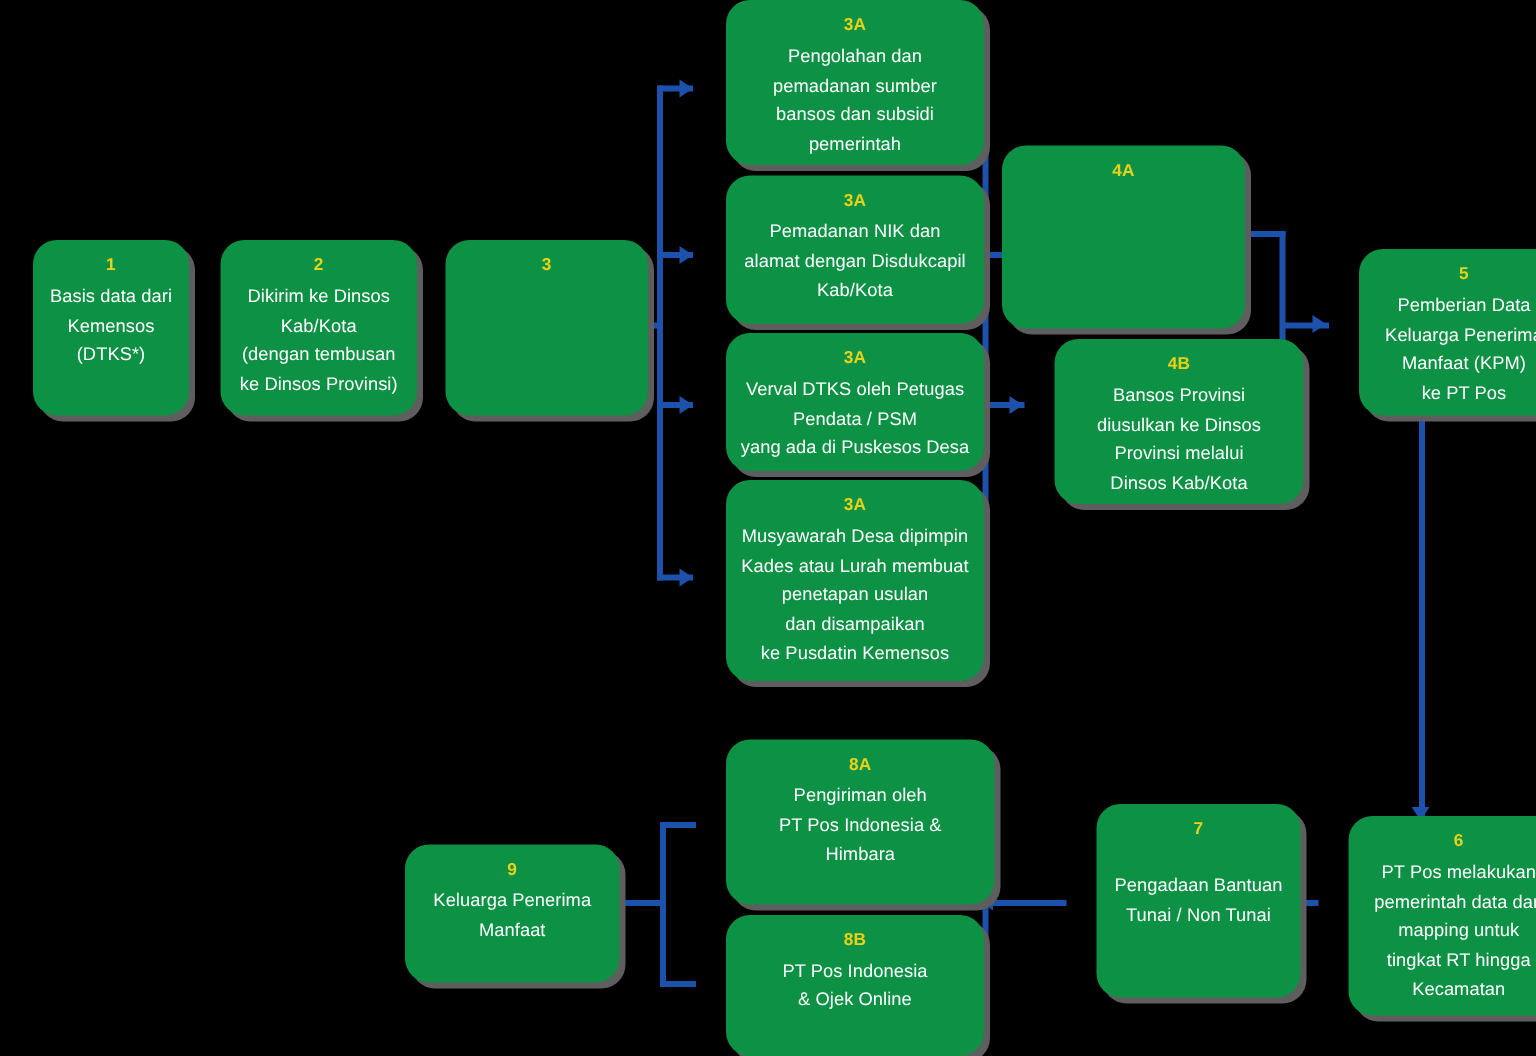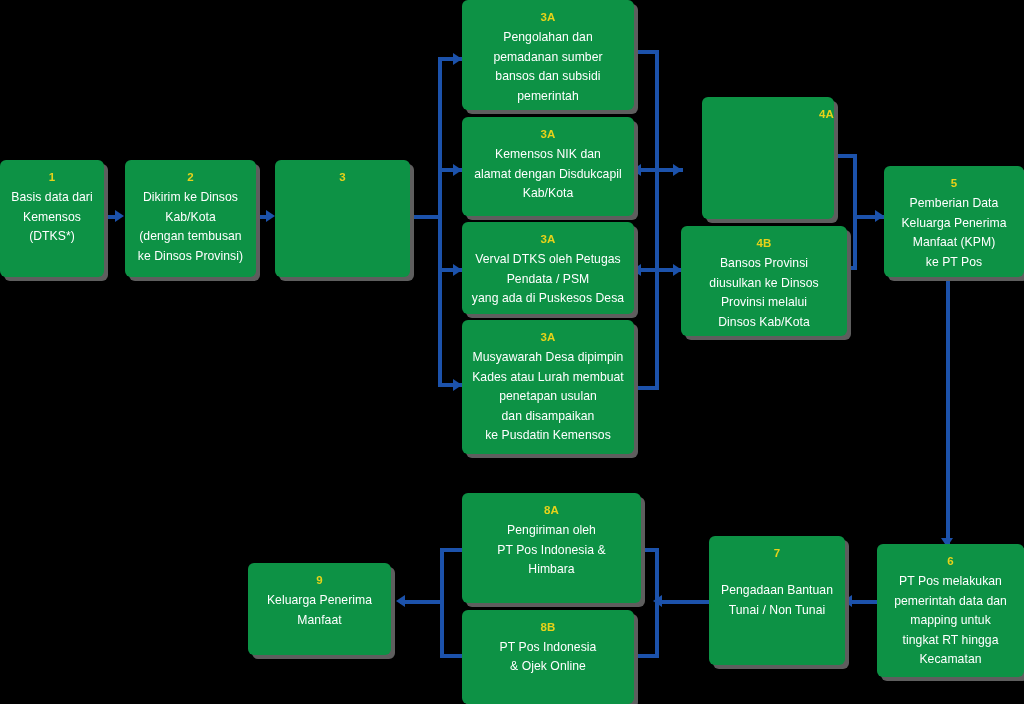--- a/index.html
+++ b/index.html
@@ -14,30 +14,31 @@
     background: #000000;
     overflow: hidden;
     font-family: "Liberation Sans", sans-serif;
   }
 
   
   .node {
     position: absolute;
     box-sizing: border-box;
     background: #0d9245;
-    border-radius: 6px;
+    border-radius: 16px;
     box-shadow: 4px 4px 0 0 #5e5e5e;
     display: flex;
     flex-direction: column;
     align-items: center;
     justify-content: flex-start;
     padding-top: 8px;
     text-align: center;
     color: #ffffff;
     z-index: 4;
+    margin-left: 22px;
   }
   .node.center-body {
     justify-content: center;
     padding-top: 0;
   }
   .node .tag {
     color: #e8d21a;
     font-size: 11.5px;
     font-weight: bold;
     line-height: 18px;
@@ -176,42 +177,42 @@
   <div class="node" style="left:462px; top:0px; width:172px; height:110px;">
     <div class="tag">3A</div>
     <div class="body">Pengolahan dan
 pemadanan sumber
 bansos  dan subsidi
 pemerintah</div>
   </div>
 
   <div class="node" style="left:462px; top:117px; width:172px; height:99px;">
     <div class="tag">3A</div>
-    <div class="body">Kemensos NIK dan
+    <div class="body">Pemadanan NIK dan
 alamat dengan Disdukcapil
 Kab/Kota</div>
   </div>
 
   <div class="node" style="left:462px; top:222px; width:172px; height:92px;">
     <div class="tag">3A</div>
     <div class="body">Verval DTKS oleh Petugas
 Pendata / PSM
 yang ada di Puskesos Desa</div>
   </div>
 
   <div class="node" style="left:462px; top:320px; width:172px; height:134px;">
     <div class="tag">3A</div>
     <div class="body">Musyawarah Desa dipimpin
 Kades  atau Lurah membuat
 penetapan usulan
 dan disampaikan
 ke Pusdatin Kemensos</div>
   </div>
 
-  <div class="node" style="left:702px; top:97px; width:132px; height:122px;align-items:flex-end;">
+  <div class="node" style="left:646px; top:97px; width:162px; height:122px;">
     <div class="tag">4A</div>
   </div>
 
   <div class="node" style="left:681px; top:226px; width:166px; height:110px;">
     <div class="tag">4B</div>
     <div class="body">Bansos Provinsi
 diusulkan ke Dinsos
 Provinsi melalui
 Dinsos Kab/Kota</div>
   </div>

